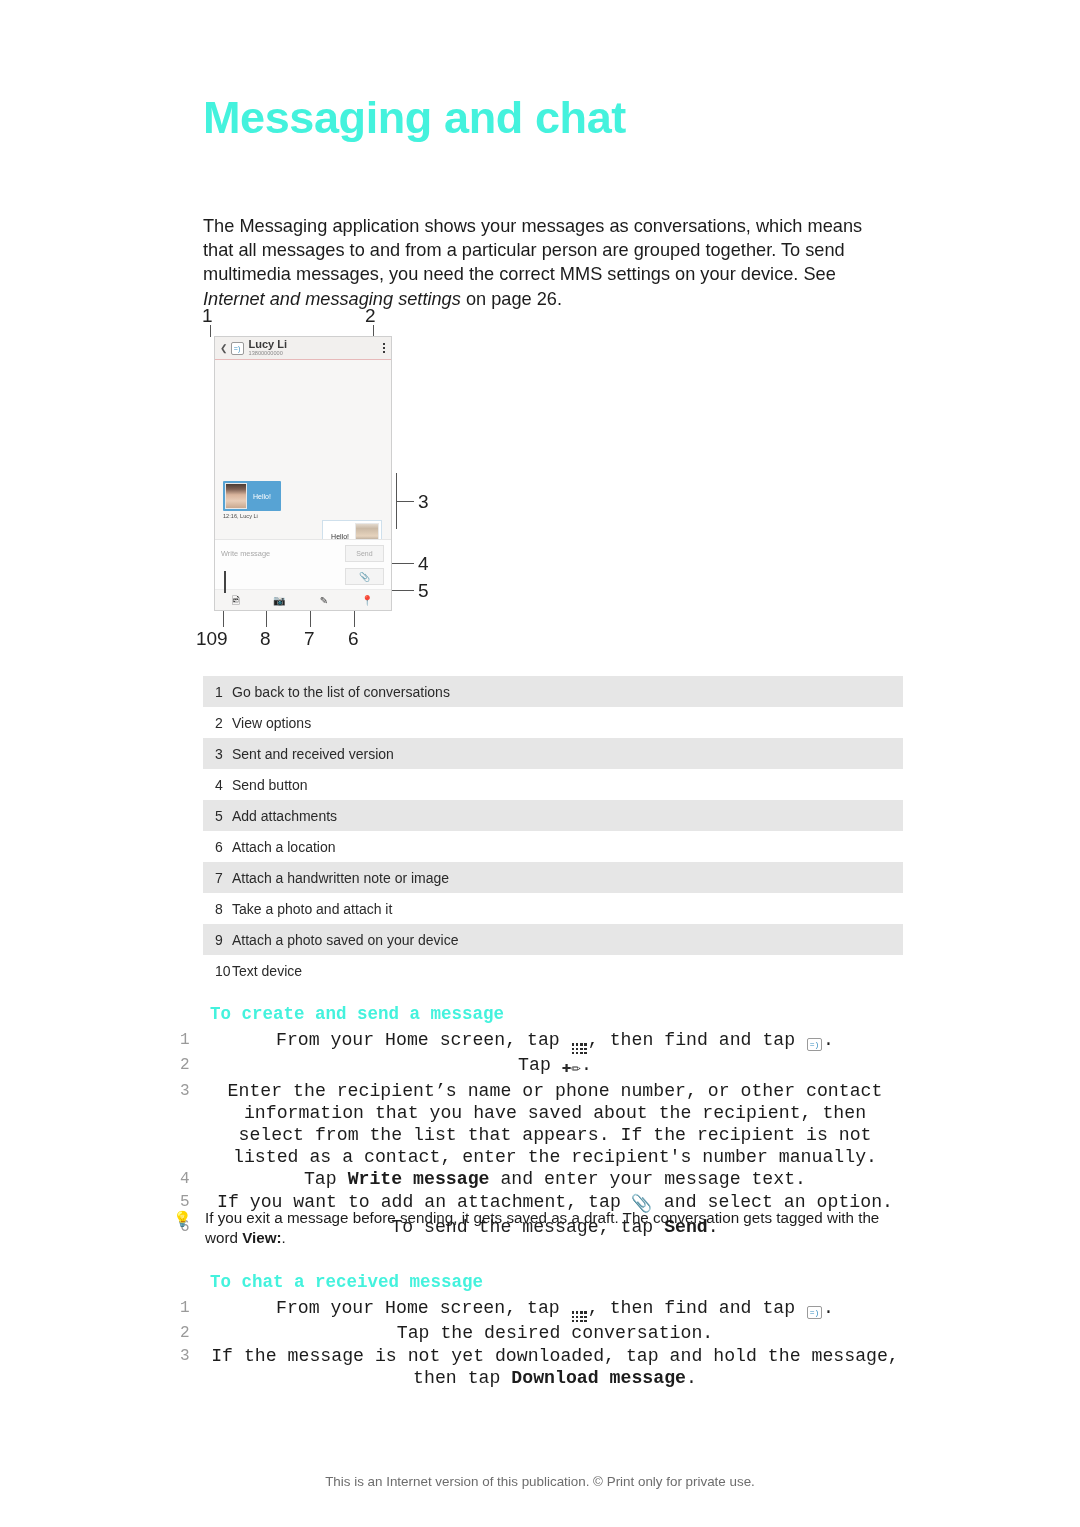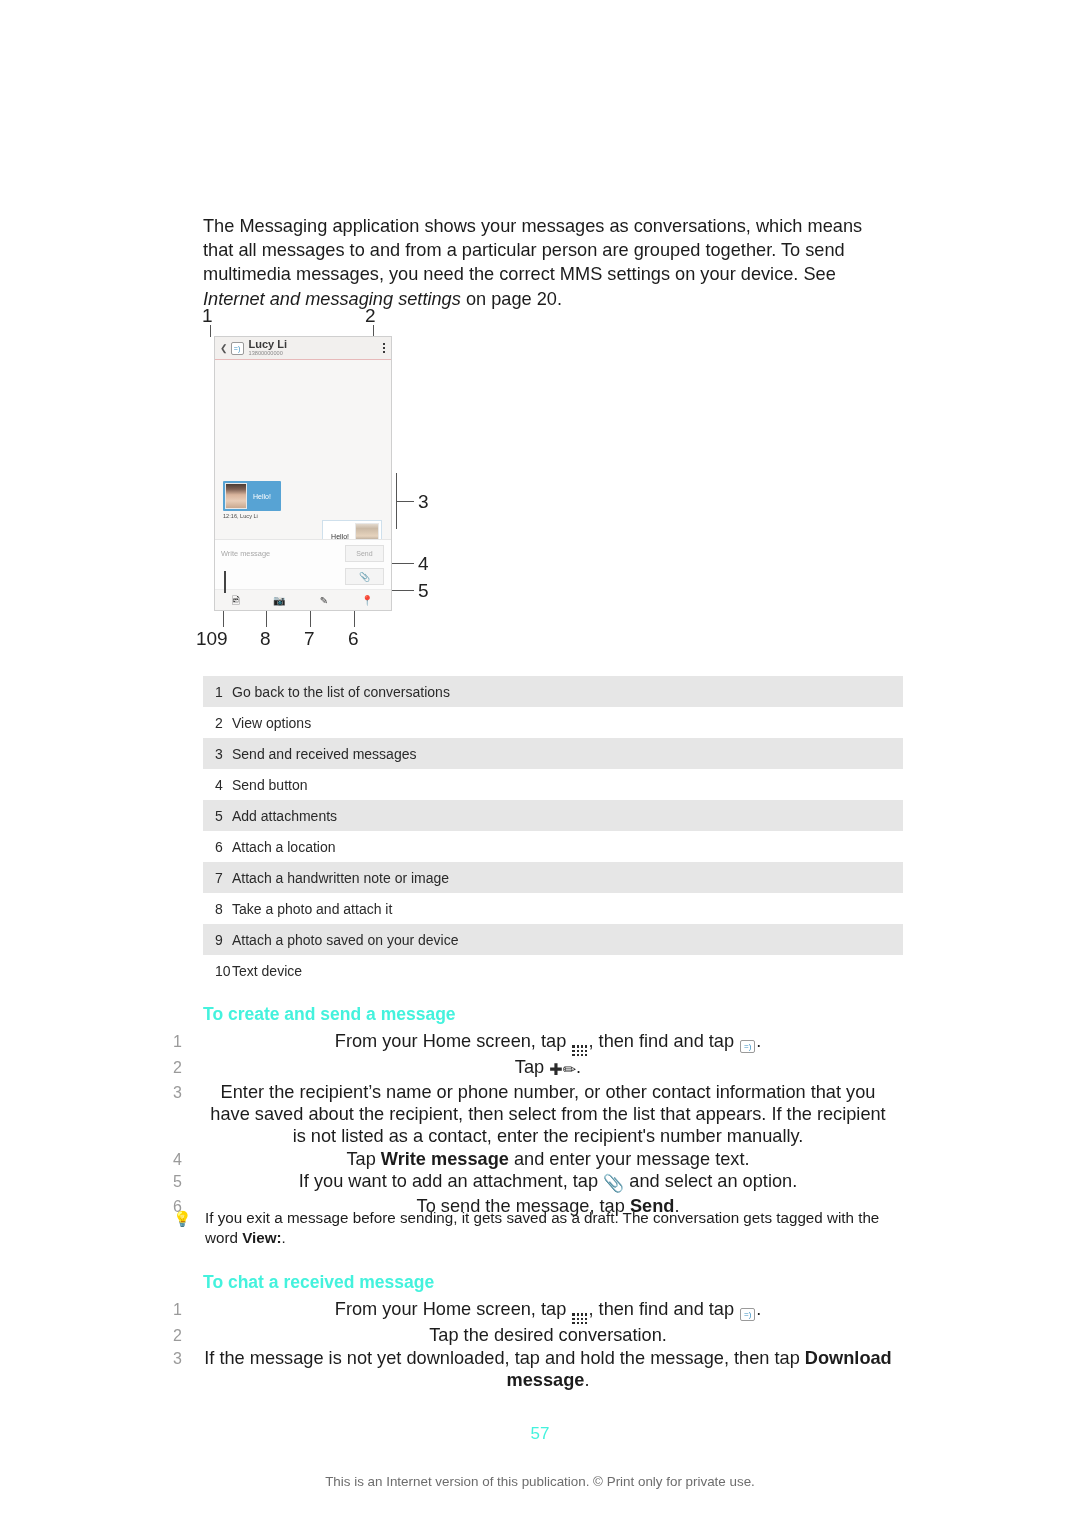--- a/index.html
+++ b/index.html
@@ -233,21 +233,21 @@
   .ref-row.alt { background: #e6e6e6; }
   .ref-num {
     width: 29px;
     padding-left: 12px;
     box-sizing: border-box;
     color: #2a2a2a;
   }
   .ref-label { }
 
   
-  .proc { position: absolute; left: 203px; width: 690px; }
+  .proc { position: absolute; left: 210px; width: 690px; font-family: Liberation Mono, monospace; }
   .proc-title {
     font-size: 17.5px;
     font-weight: bold;
     color: #44f2dd;
     margin-bottom: 6px;
   }
   .step {
     display: flex;
     font-size: 18.2px;
     line-height: 21.8px;
@@ -330,23 +330,24 @@
     box-sizing: border-box;
   }
   .ic-compose { font-size: 16px; vertical-align: -2px; color: #2a2a2a; }
   .ic-clip { font-size: 17px; vertical-align: -2px; color: #2a2a2a; }
 </style>
 </head>
 <body>
 
 <div class="page">
 
+  <div class="chapter-title">Messaging and chat</div>
 
   <div class="intro">
-    <span>The Messaging application shows your messages as conversations, which means that all messages to and from a particular person are grouped together. To send multimedia messages, you need the correct MMS settings on your device. See </span><i>Internet and messaging settings</i><span> on page 20.</span>
+    <span>The Messaging application shows your messages as conversations, which means that all messages to and from a particular person are grouped together. To send multimedia messages, you need the correct MMS settings on your device. See </span><i>Internet and messaging settings</i><span> on page 26.</span>
   </div>
 
   <div class="figure">
 
     <div class="callout-num" style="left:6px; top:0px;">1</div>
     <div class="lead-line lead-v" style="left:14px; top:20px; height:12px;"></div>
     <div class="callout-num" style="left:169px; top:0px;">2</div>
     <div class="lead-line lead-v" style="left:177px; top:20px; height:12px;"></div>
 
     <div class="lead-line lead-v" style="left:200px; top:168px; height:56px;"></div>
@@ -424,21 +425,21 @@
     <div class="ref-row alt">
       <span class="ref-num">1</span>
       <span class="ref-label">Go back to the list of conversations</span>
     </div>
     <div class="ref-row">
       <span class="ref-num">2</span>
       <span class="ref-label">View options</span>
     </div>
     <div class="ref-row alt">
       <span class="ref-num">3</span>
-      <span class="ref-label">Send and received messages</span>
+      <span class="ref-label">Sent and received version</span>
     </div>
     <div class="ref-row">
       <span class="ref-num">4</span>
       <span class="ref-label">Send button</span>
     </div>
     <div class="ref-row alt">
       <span class="ref-num">5</span>
       <span class="ref-label">Add attachments</span>
     </div>
     <div class="ref-row">
@@ -540,16 +541,15 @@
       <span class="step-num">2</span>
       <span class="step-body">Tap the desired conversation.</span>
     </div>
 
     <div class="step">
       <span class="step-num">3</span>
       <span class="step-body"><span>If the message is not yet downloaded, tap and hold the message, then tap </span><b>Download message</b><span>.</span></span>
     </div>
   </div>
 
-  <div class="page-num">57</div>
   <div class="footer-note">This is an Internet version of this publication. © Print only for private use.</div>
 
 </div>
 
 </body></html>

